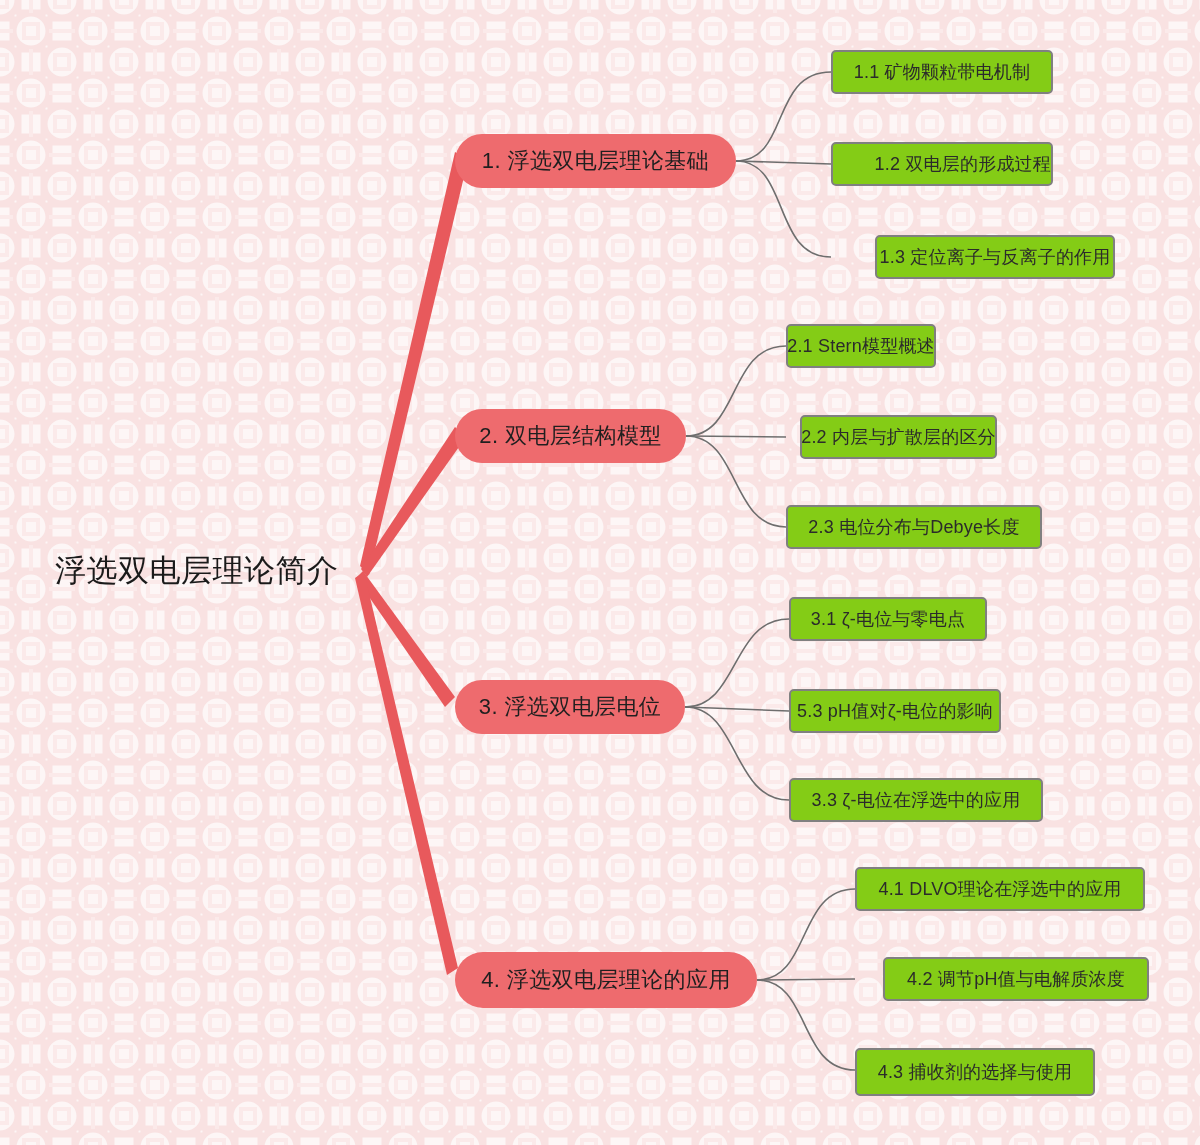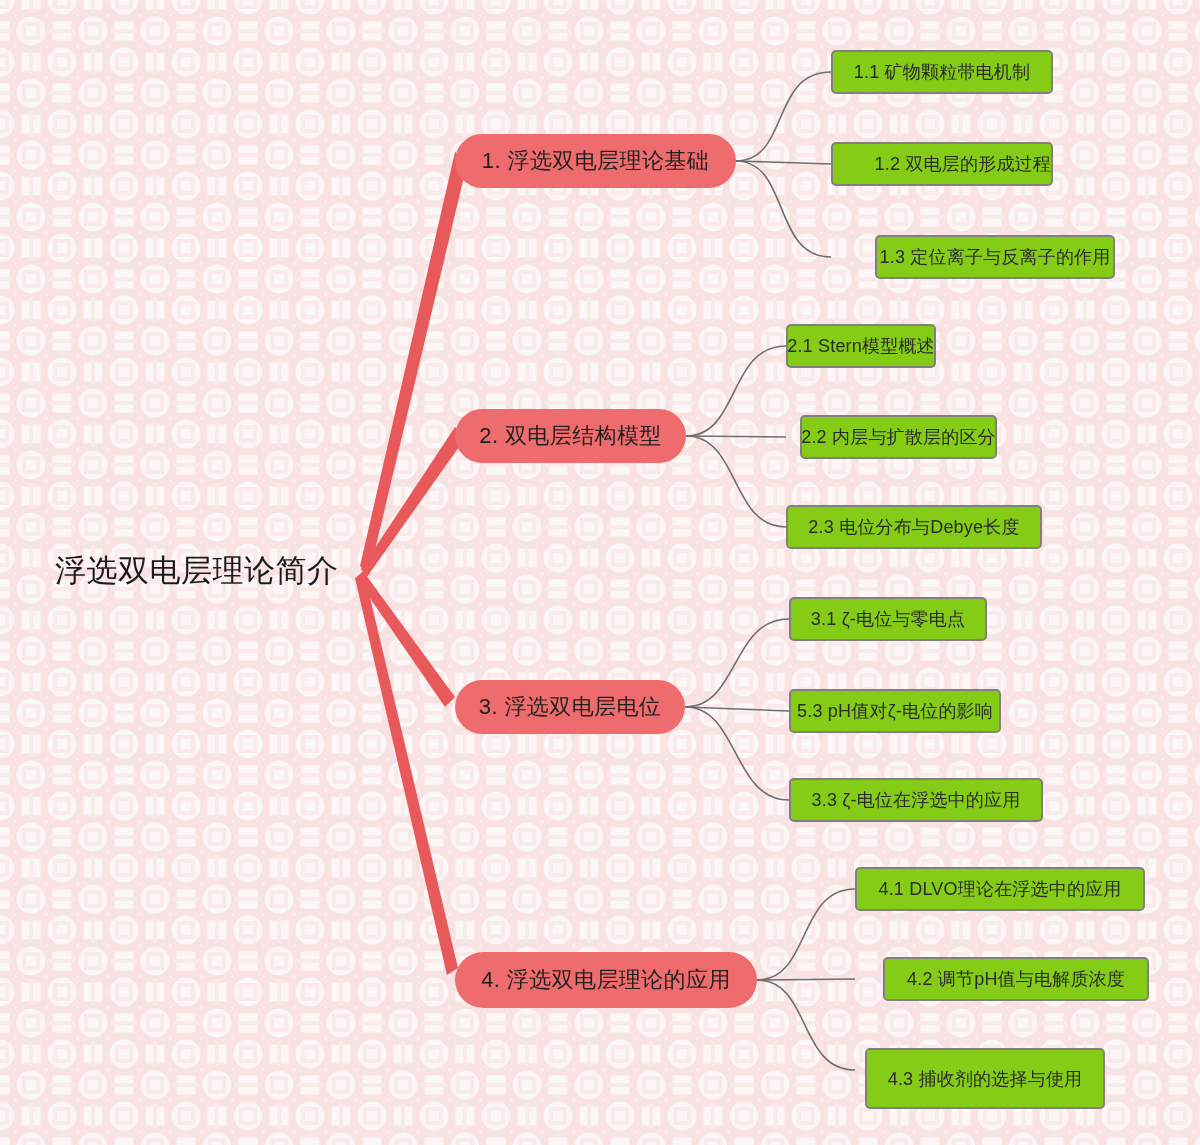--- a/index.html
+++ b/index.html
@@ -166,17 +166,17 @@
   <div class="node leaf-node" style="left:789px; top:778px; width:254px; height:44px;">
     <span>3.3 ζ-电位在浮选中的应用</span>
   </div>
 
   <div class="node leaf-node" style="left:855px; top:867px; width:290px; height:44px;">
     <span>4.1 DLVO理论在浮选中的应用</span>
   </div>
   <div class="node leaf-node" style="left:855px; top:957px; width:266px; height:44px;margin-left:28px;">
     <span>4.2 调节pH值与电解质浓度</span>
   </div>
-  <div class="node leaf-node" style="left:855px; top:1048px; width:240px; height:61px;margin-left:10px;">
+  <div class="node leaf-node" style="left:855px; top:1048px; width:240px; height:48px;">
     <span>4.3 捕收剂的选择与使用</span>
   </div>
 
 </div>
 
 </body></html>

